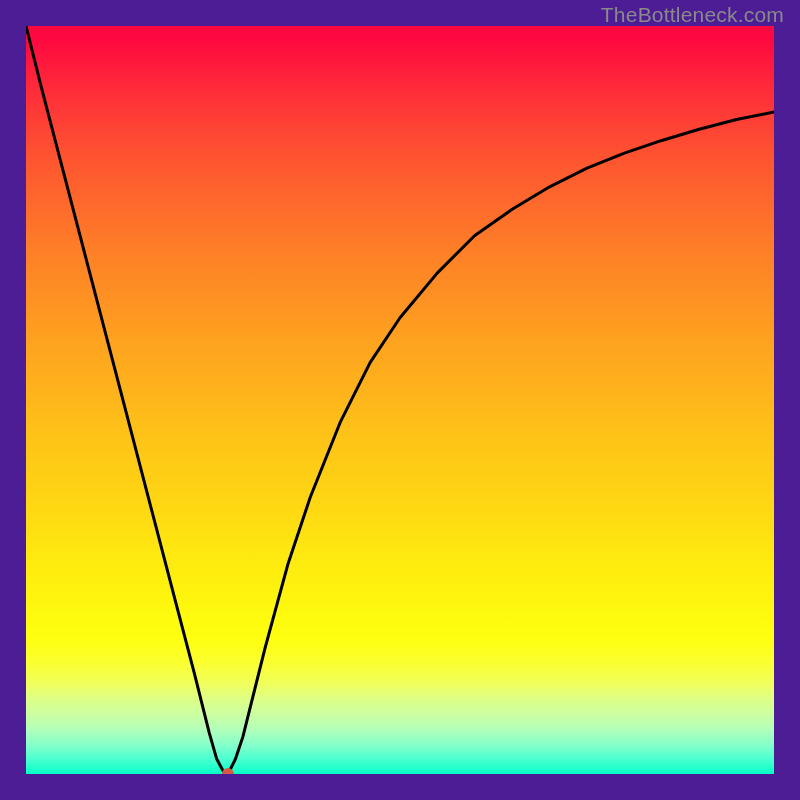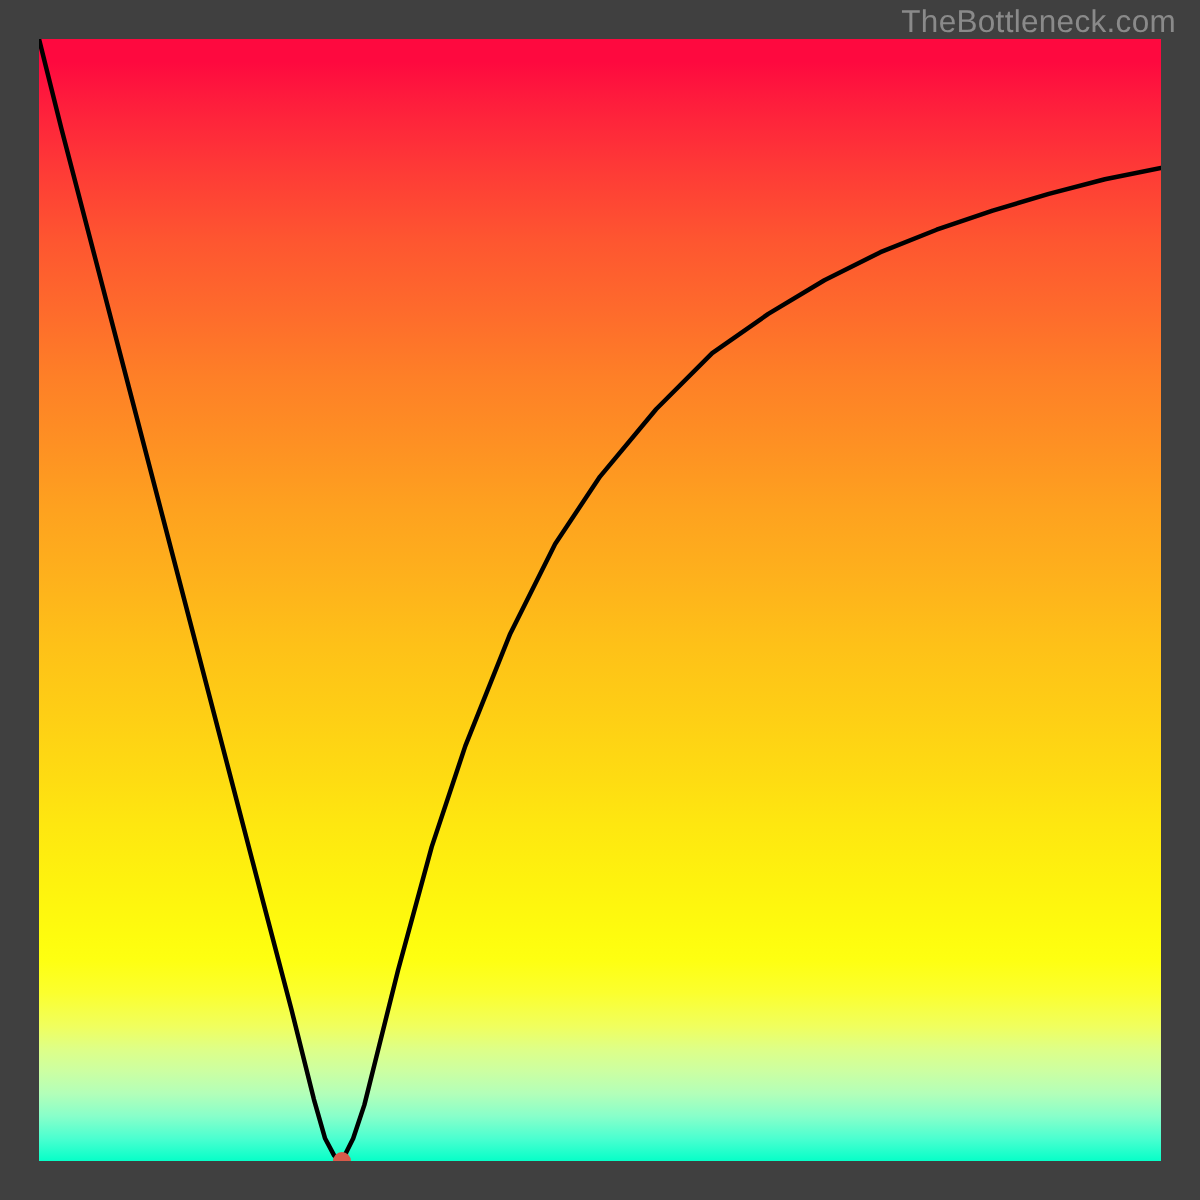--- a/index.html
+++ b/index.html
@@ -1,20 +1,20 @@
 <!DOCTYPE html>
 <html><head>
 <meta charset="utf-8">
 <style>
   * { margin: 0; padding: 0; box-sizing: border-box; }
   html, body { width: 800px; height: 800px; overflow: hidden; background: #000; }
   .frame {
     width: 800px;
     height: 800px;
-    background: #404040;
+    background: #4c1d95;
     position: relative;
   }
   .plot-area {
     position: absolute;
     left: 26px;
     top: 26px;
     width: 748px;
     height: 748px;
     overflow: hidden;
   }

